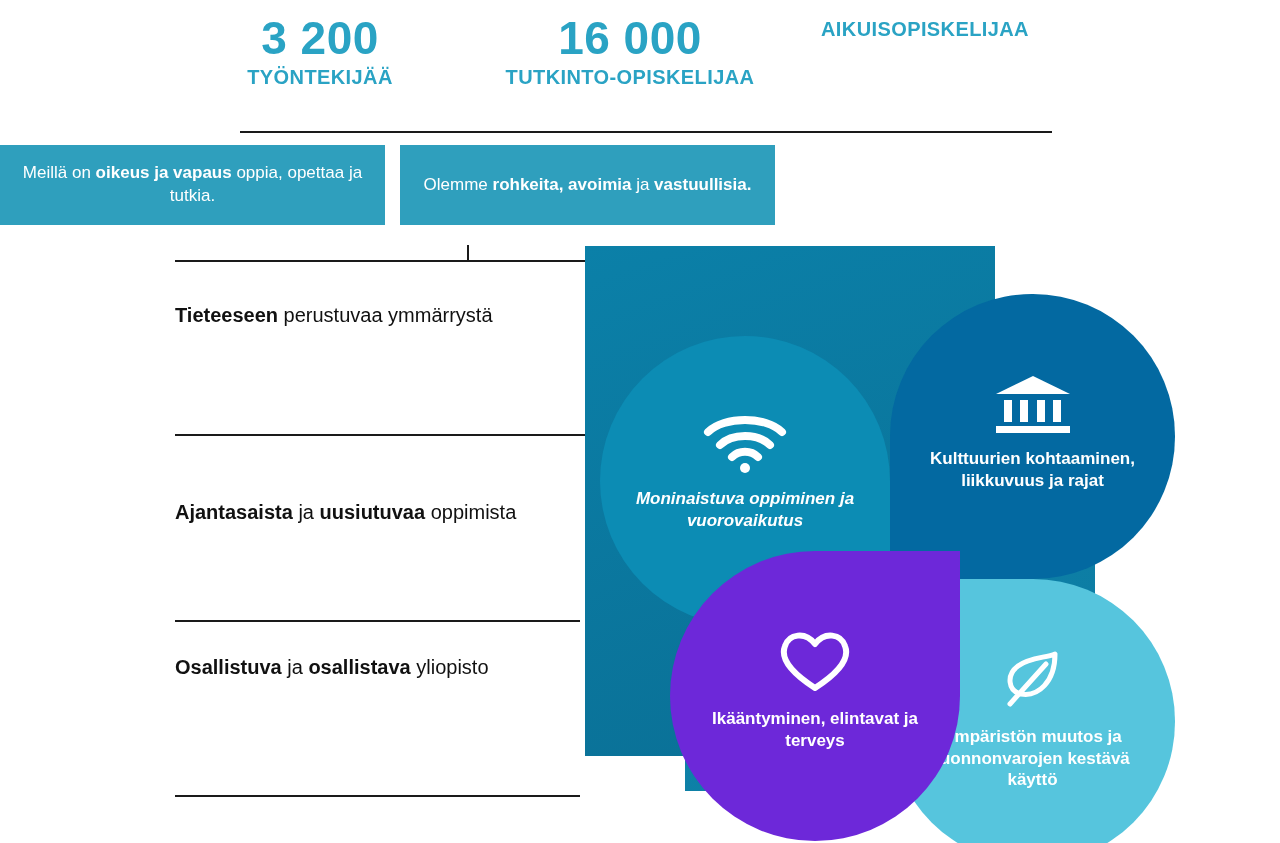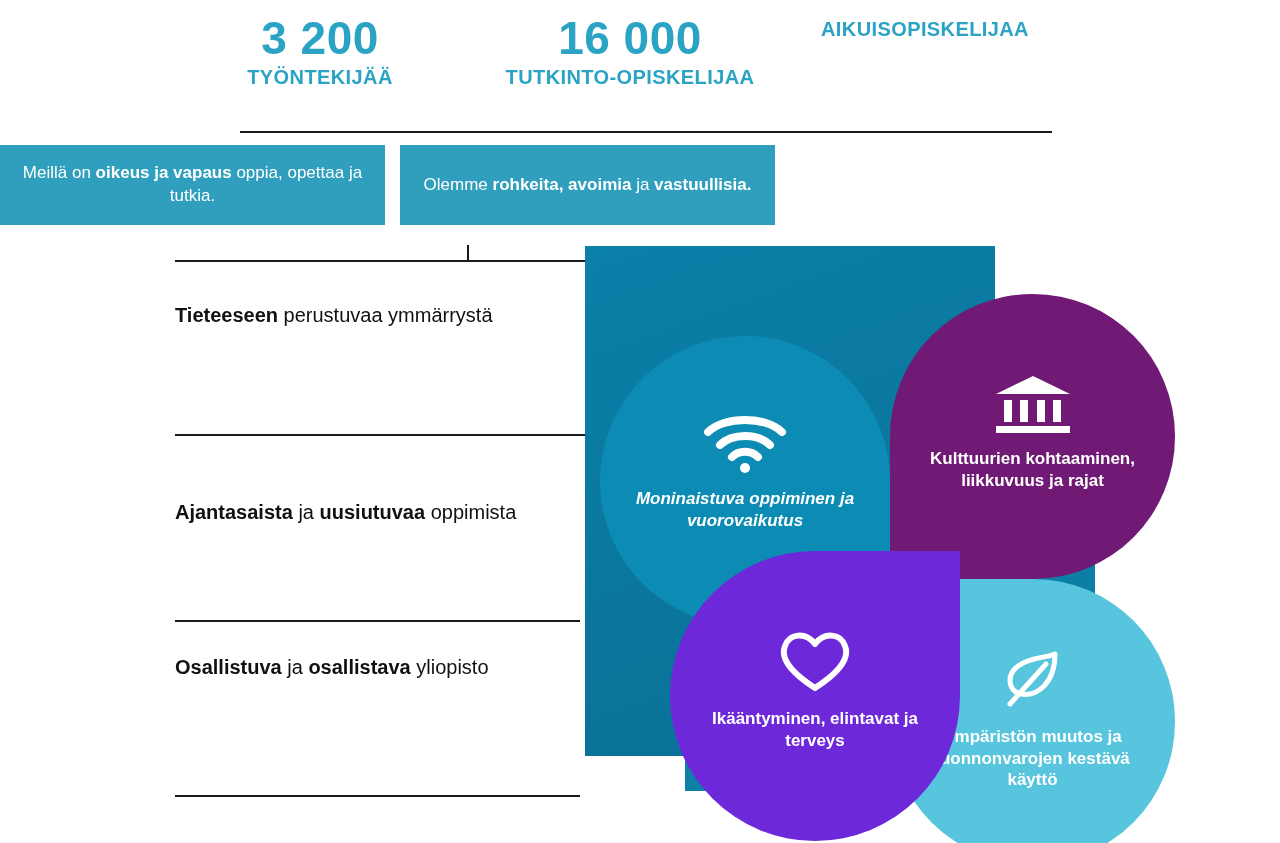--- a/index.html
+++ b/index.html
@@ -169,21 +169,21 @@
     background: #0c8cb4;
     border-radius: 145px 145px 0 145px;
     padding: 0 30px 18px 30px;
   }
   
   .blob-culture {
     left: 305px;
     top: 48px;
     width: 285px;
     height: 285px;
-    background: #701a75;
+    background: #0369a1;
     border-radius: 142px 142px 142px 0;
     padding: 0 34px 10px 34px;
   }
   
   .blob-environment {
     left: 305px;
     top: 333px;
     width: 285px;
     height: 285px;
     background: #56c5dd;

